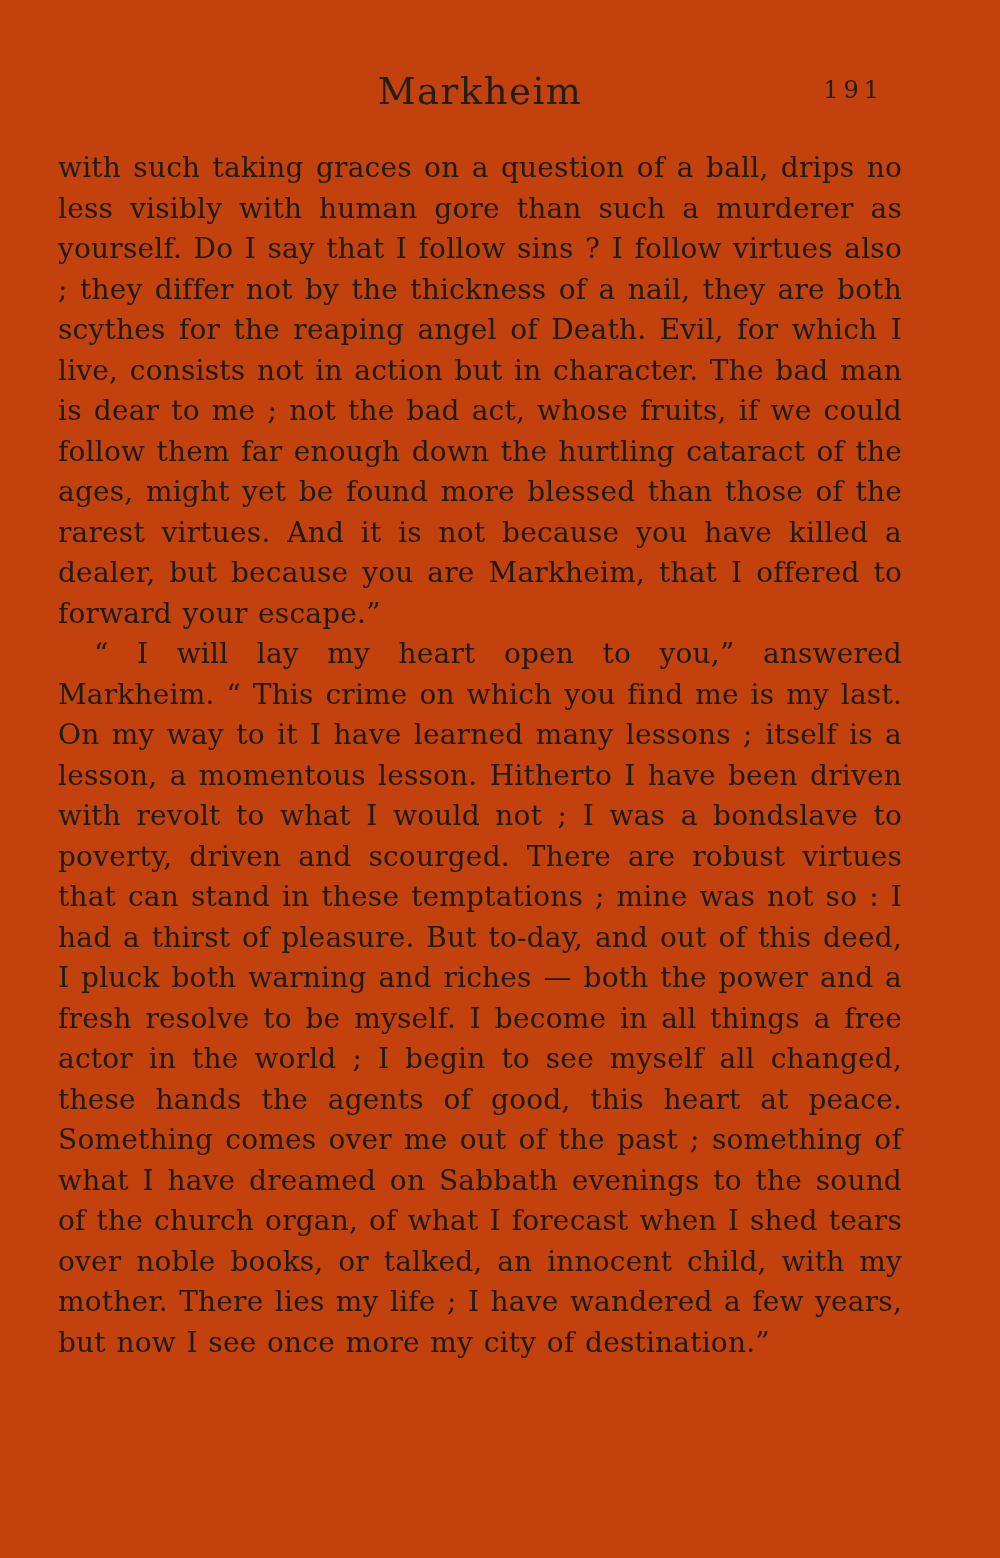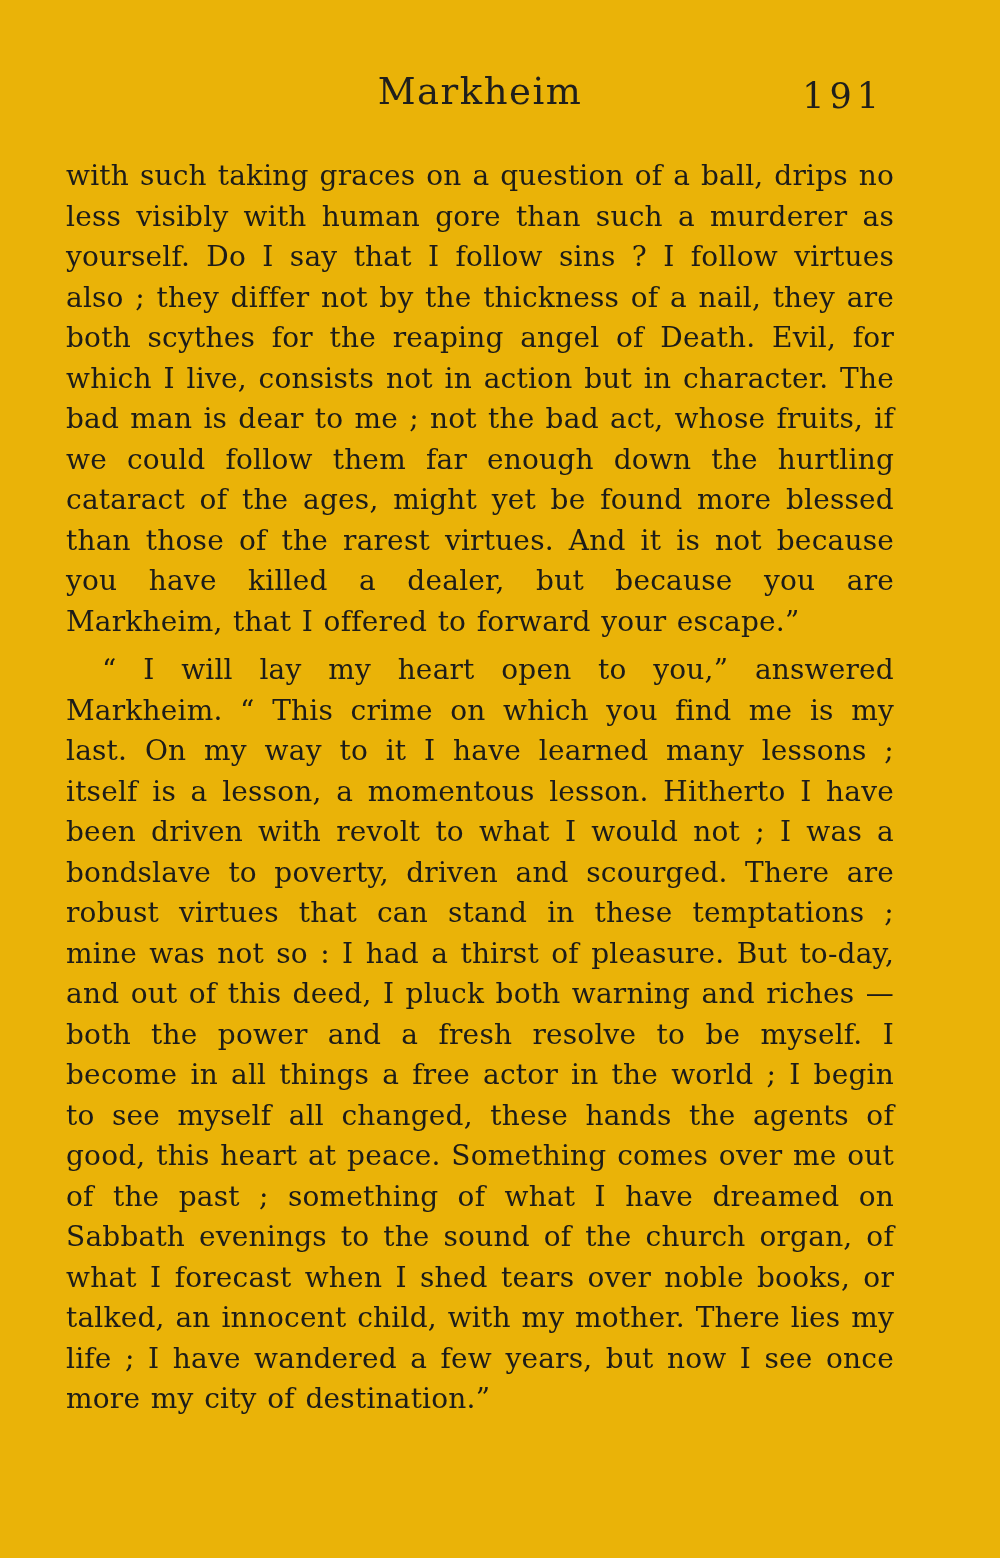--- a/index.html
+++ b/index.html
@@ -3,21 +3,21 @@
 <meta charset="utf-8">
 <style>
   html, body {
     margin: 0;
     padding: 0;
   }
   .book-page {
     position: relative;
     width: 1000px;
     height: 1558px;
-    background: #eab308;
+    background: #c2410c;
     color: #1c1b18;
     font-family: "DejaVu Serif", serif;
     overflow: hidden;
   }
   .running-head {
     position: absolute;
     top: 70px;
     left: 58px;
     width: 844px;
     height: 52px;
@@ -28,38 +28,38 @@
     right: 0;
     text-align: center;
     font-size: 37px;
     letter-spacing: 1.5px;
     color: #201f1c;
   }
   .running-head .folio {
     position: absolute;
     right: 18px;
     top: 6px;
-    font-size: 35px;
+    font-size: 24px;
     letter-spacing: 5px;
     color: #201f1c;
   }
   .text-block {
     position: absolute;
     top: 148px;
     left: 58px;
     width: 844px;
     font-size: 28px;
     line-height: 40.5px;
     text-align: justify;
     letter-spacing: 0.2px;
     word-spacing: 1.5px;
     color: #1d1c19;
   }
   .text-block p {
-    margin: 8px;
+    margin: 0;
   }
   .text-block p.indent {
     text-indent: 36px;
   }
 </style>
 </head>
 <body>
 
 <div class="book-page">
 

